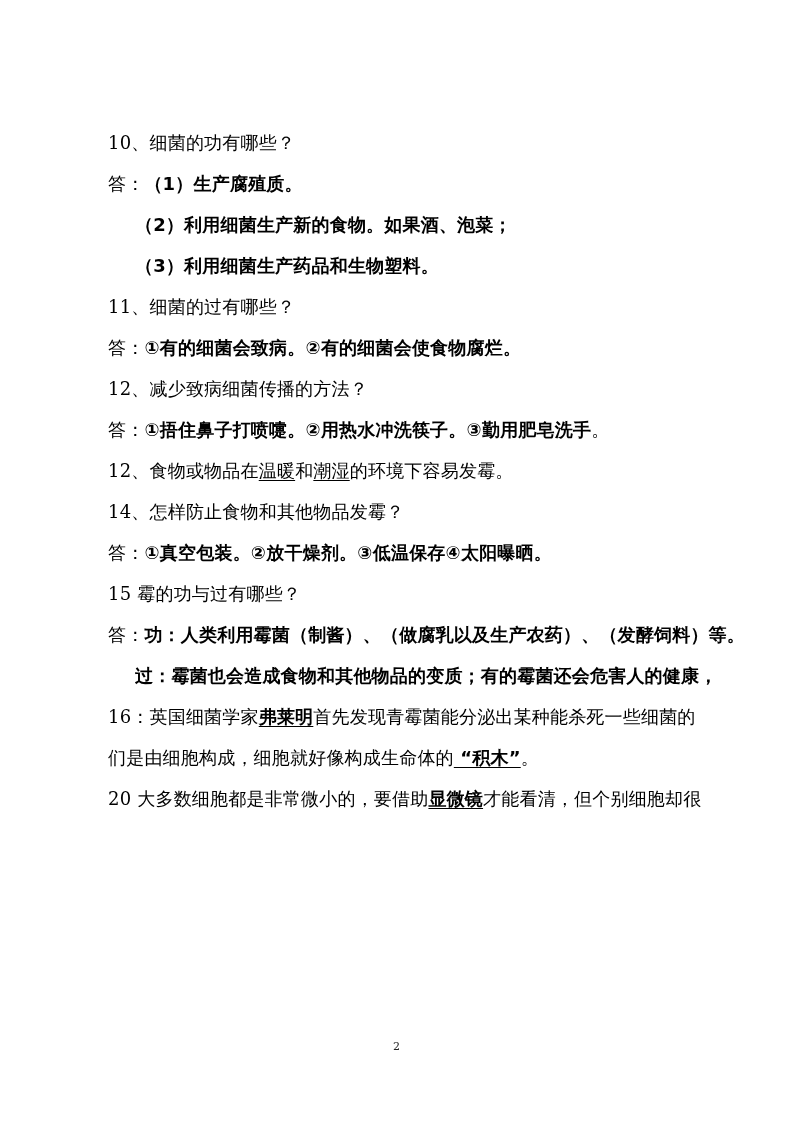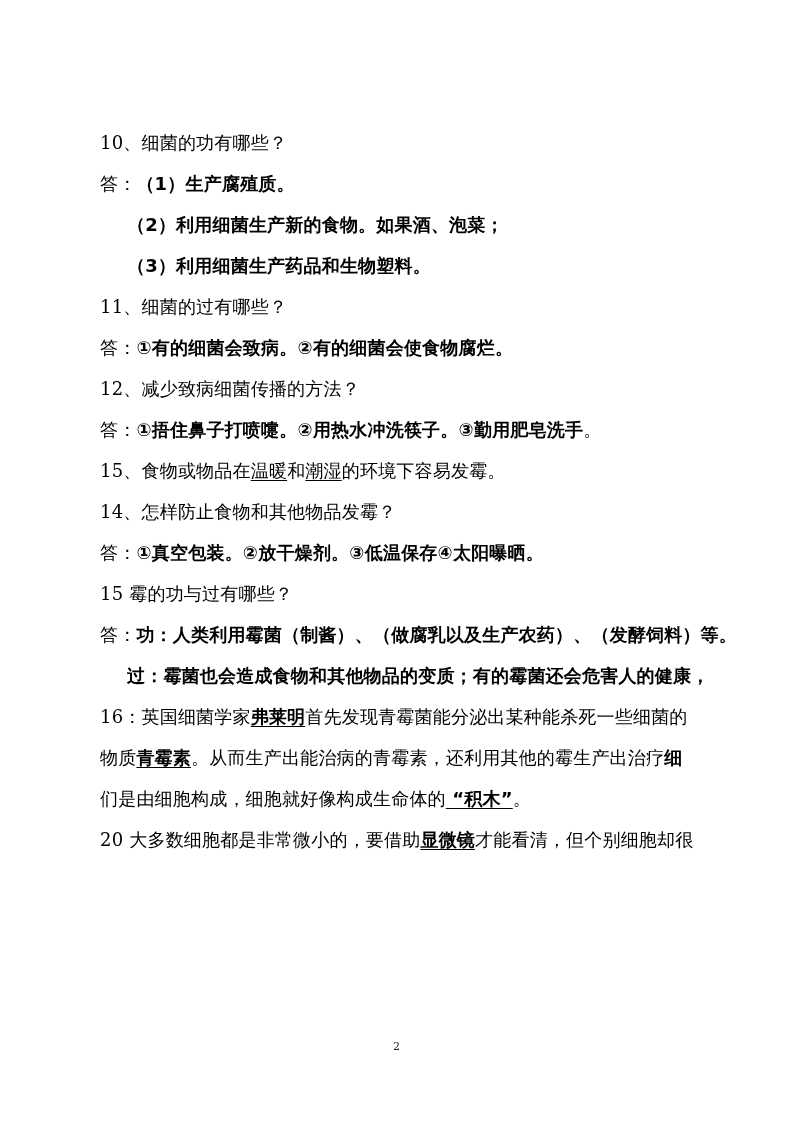--- a/index.html
+++ b/index.html
@@ -10,21 +10,21 @@
     body {
       width: 793px;
       height: 1122px;
       position: relative;
       overflow: hidden;
       font-family: "DejaVu Serif", "Liberation Serif", serif;
       color: #000000;
     }
     .page {
       position: absolute;
-      left: 100px;
+      left: 108px;
       top: 122px;
       width: 602px;
     }
     .line {
       height: 41px;
       line-height: 41px;
       font-size: 18px;
       white-space: nowrap;
       letter-spacing: 0.2px;
     }
@@ -68,21 +68,21 @@
   </div>
 
   <div class="line">
     <span>12、减少致病细菌传播的方法？</span>
   </div>
   <div class="line">
     <span>答：</span><span class="b">①捂住鼻子打喷嚏。②用热水冲洗筷子。③勤用肥皂洗手</span><span>。</span>
   </div>
 
   <div class="line">
-    <span>15、食物或物品在</span><span class="u">温暖</span><span>和</span><span class="u">潮湿</span><span>的环境下容易发霉。</span>
+    <span>12、食物或物品在</span><span class="u">温暖</span><span>和</span><span class="u">潮湿</span><span>的环境下容易发霉。</span>
   </div>
 
   <div class="line">
     <span>14、怎样防止食物和其他物品发霉？</span>
   </div>
   <div class="line">
     <span>答：</span><span class="b">①真空包装。②放干燥剂。③低温保存④太阳曝晒。</span>
   </div>
 
   <div class="line">
@@ -91,23 +91,20 @@
   <div class="line">
     <span>答：</span><span class="b">功：人类利用霉菌（制酱）、（做腐乳以及生产农药）、（发酵饲料）等。</span>
   </div>
   <div class="line indent">
     <span class="b">过：霉菌也会造成食物和其他物品的变质；有的霉菌还会危害人的健康，</span>
   </div>
 
   <div class="line">
     <span>16：英国细菌学家</span><span class="bu">弗莱明</span><span>首先发现青霉菌能分泌出某种能杀死一些细菌的</span>
   </div>
-  <div class="line">
-    <span>物质</span><span class="bu">青霉素</span><span>。从而生产出能治病的青霉素，还利用其他的霉生产出治疗</span><span class="b">细</span>
-  </div>
 
   <div class="line">
     <span>们是由细胞构成，细胞就好像构成生命体的</span><span class="bu"> “积木”</span><span>。</span>
   </div>
 
   <div class="line">
     <span>20 大多数细胞都是非常微小的，要借助</span><span class="bu">显微镜</span><span>才能看清，但个别细胞却很</span>
   </div>
 
 </div>

